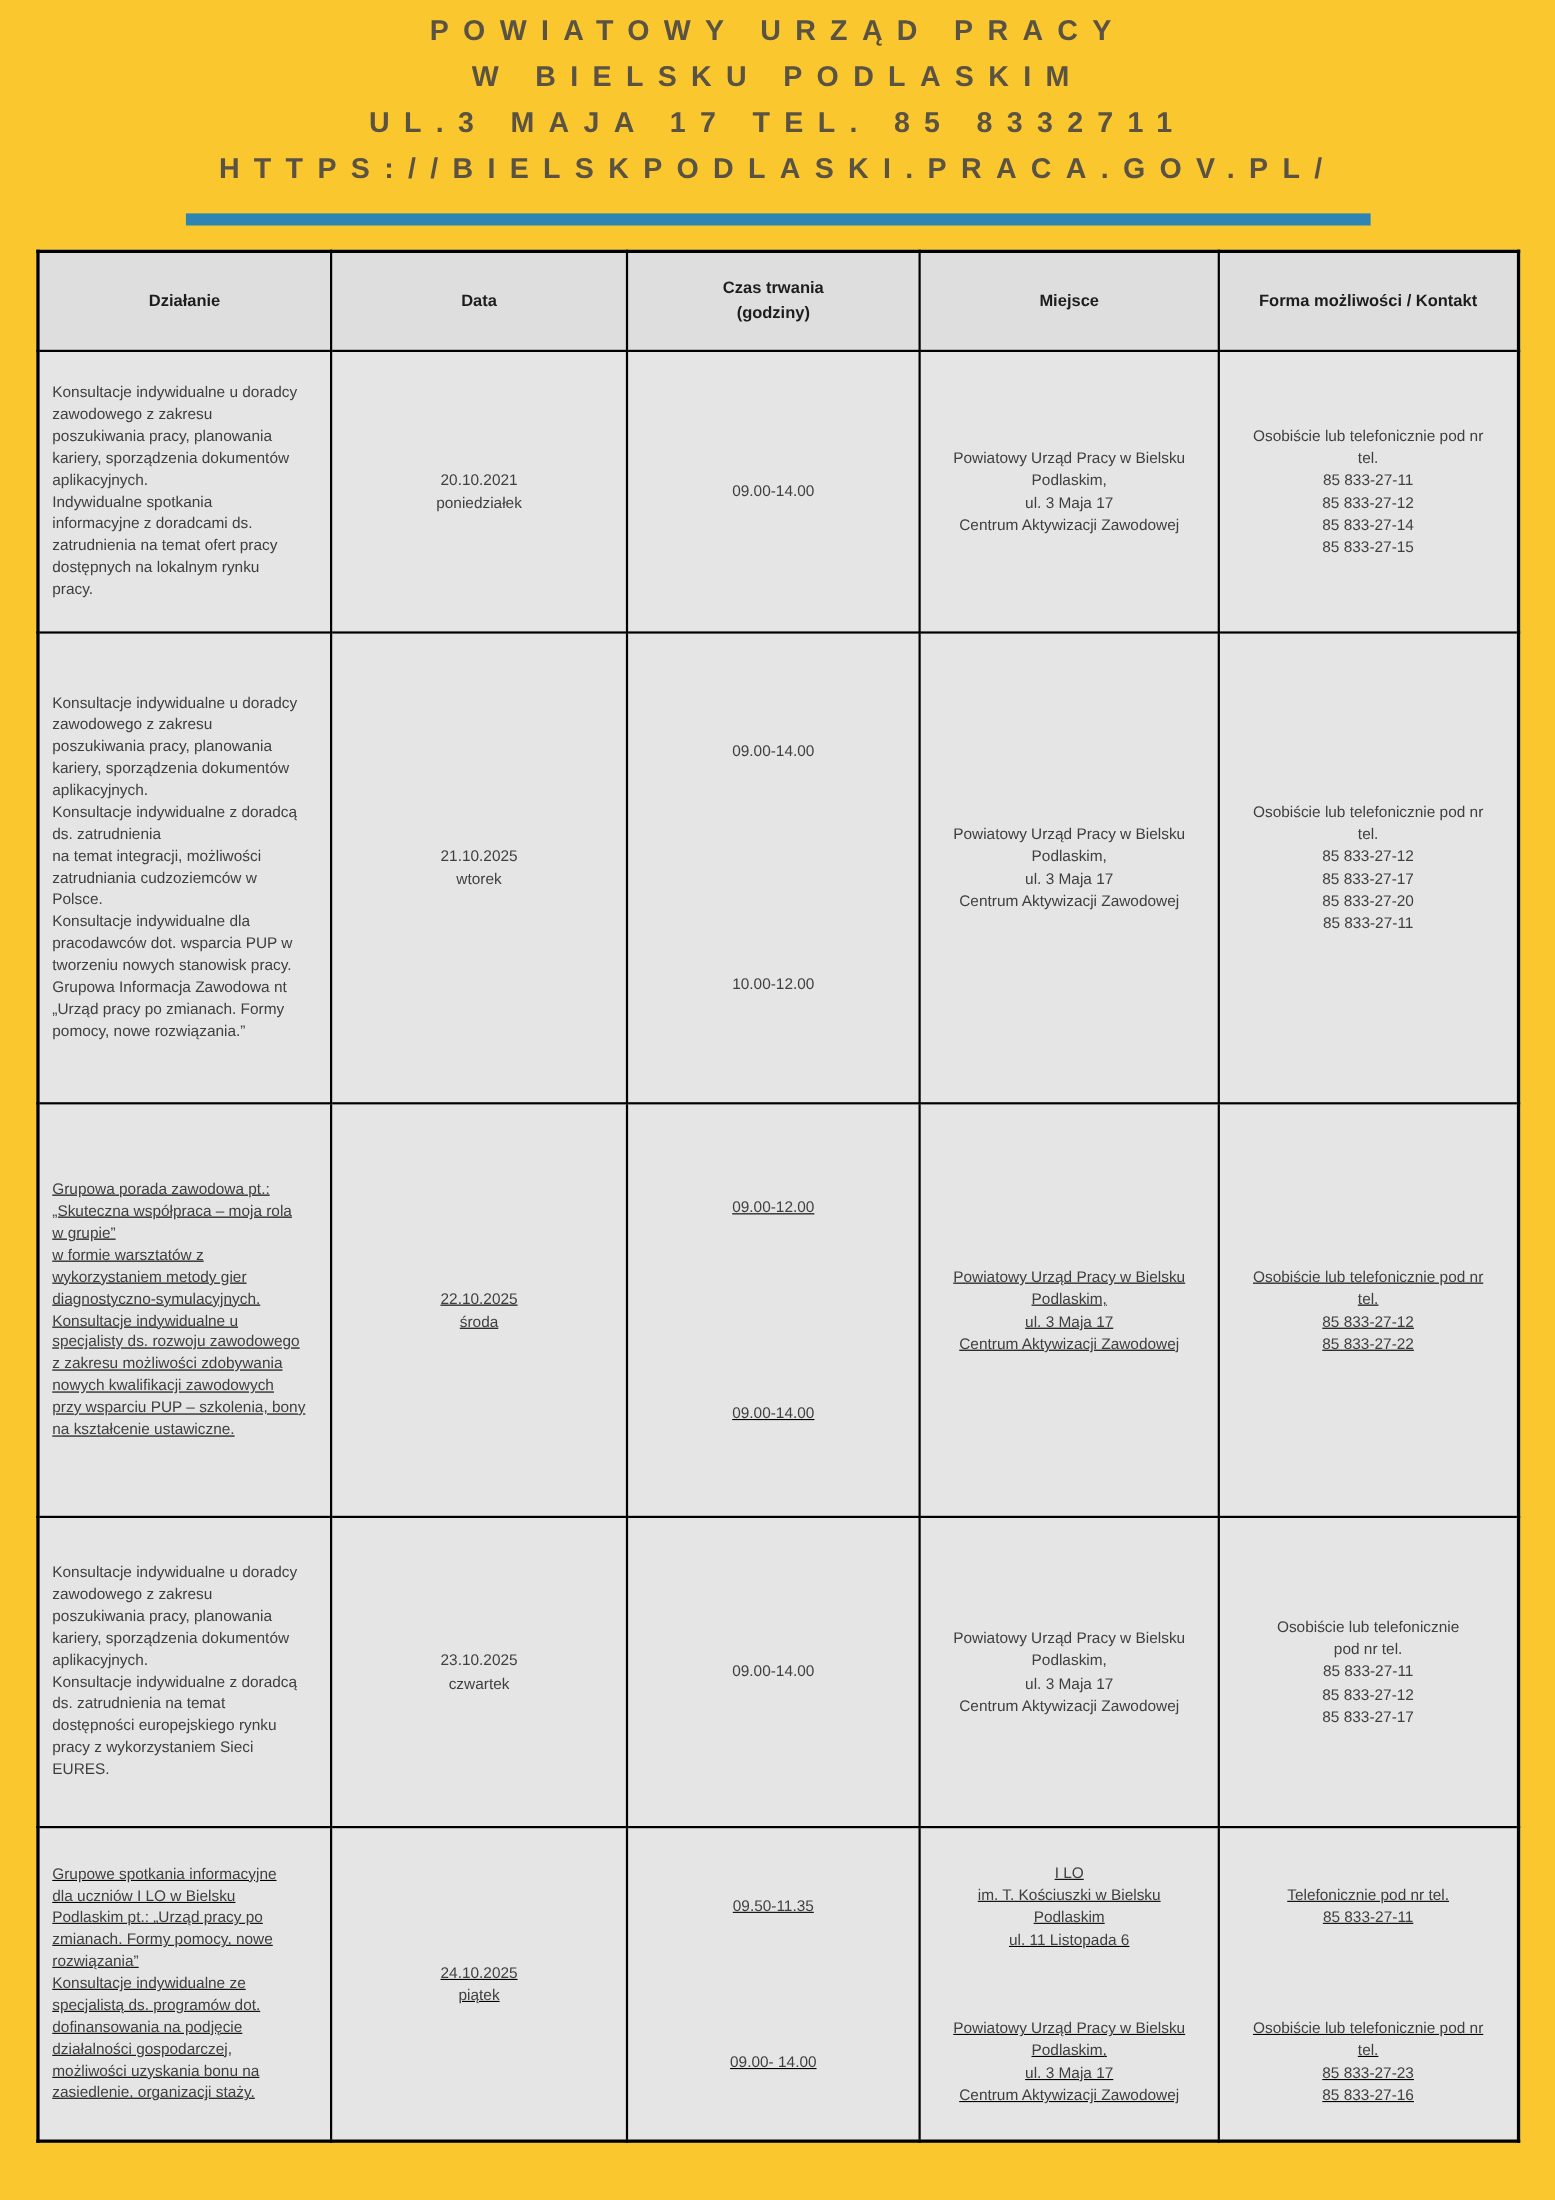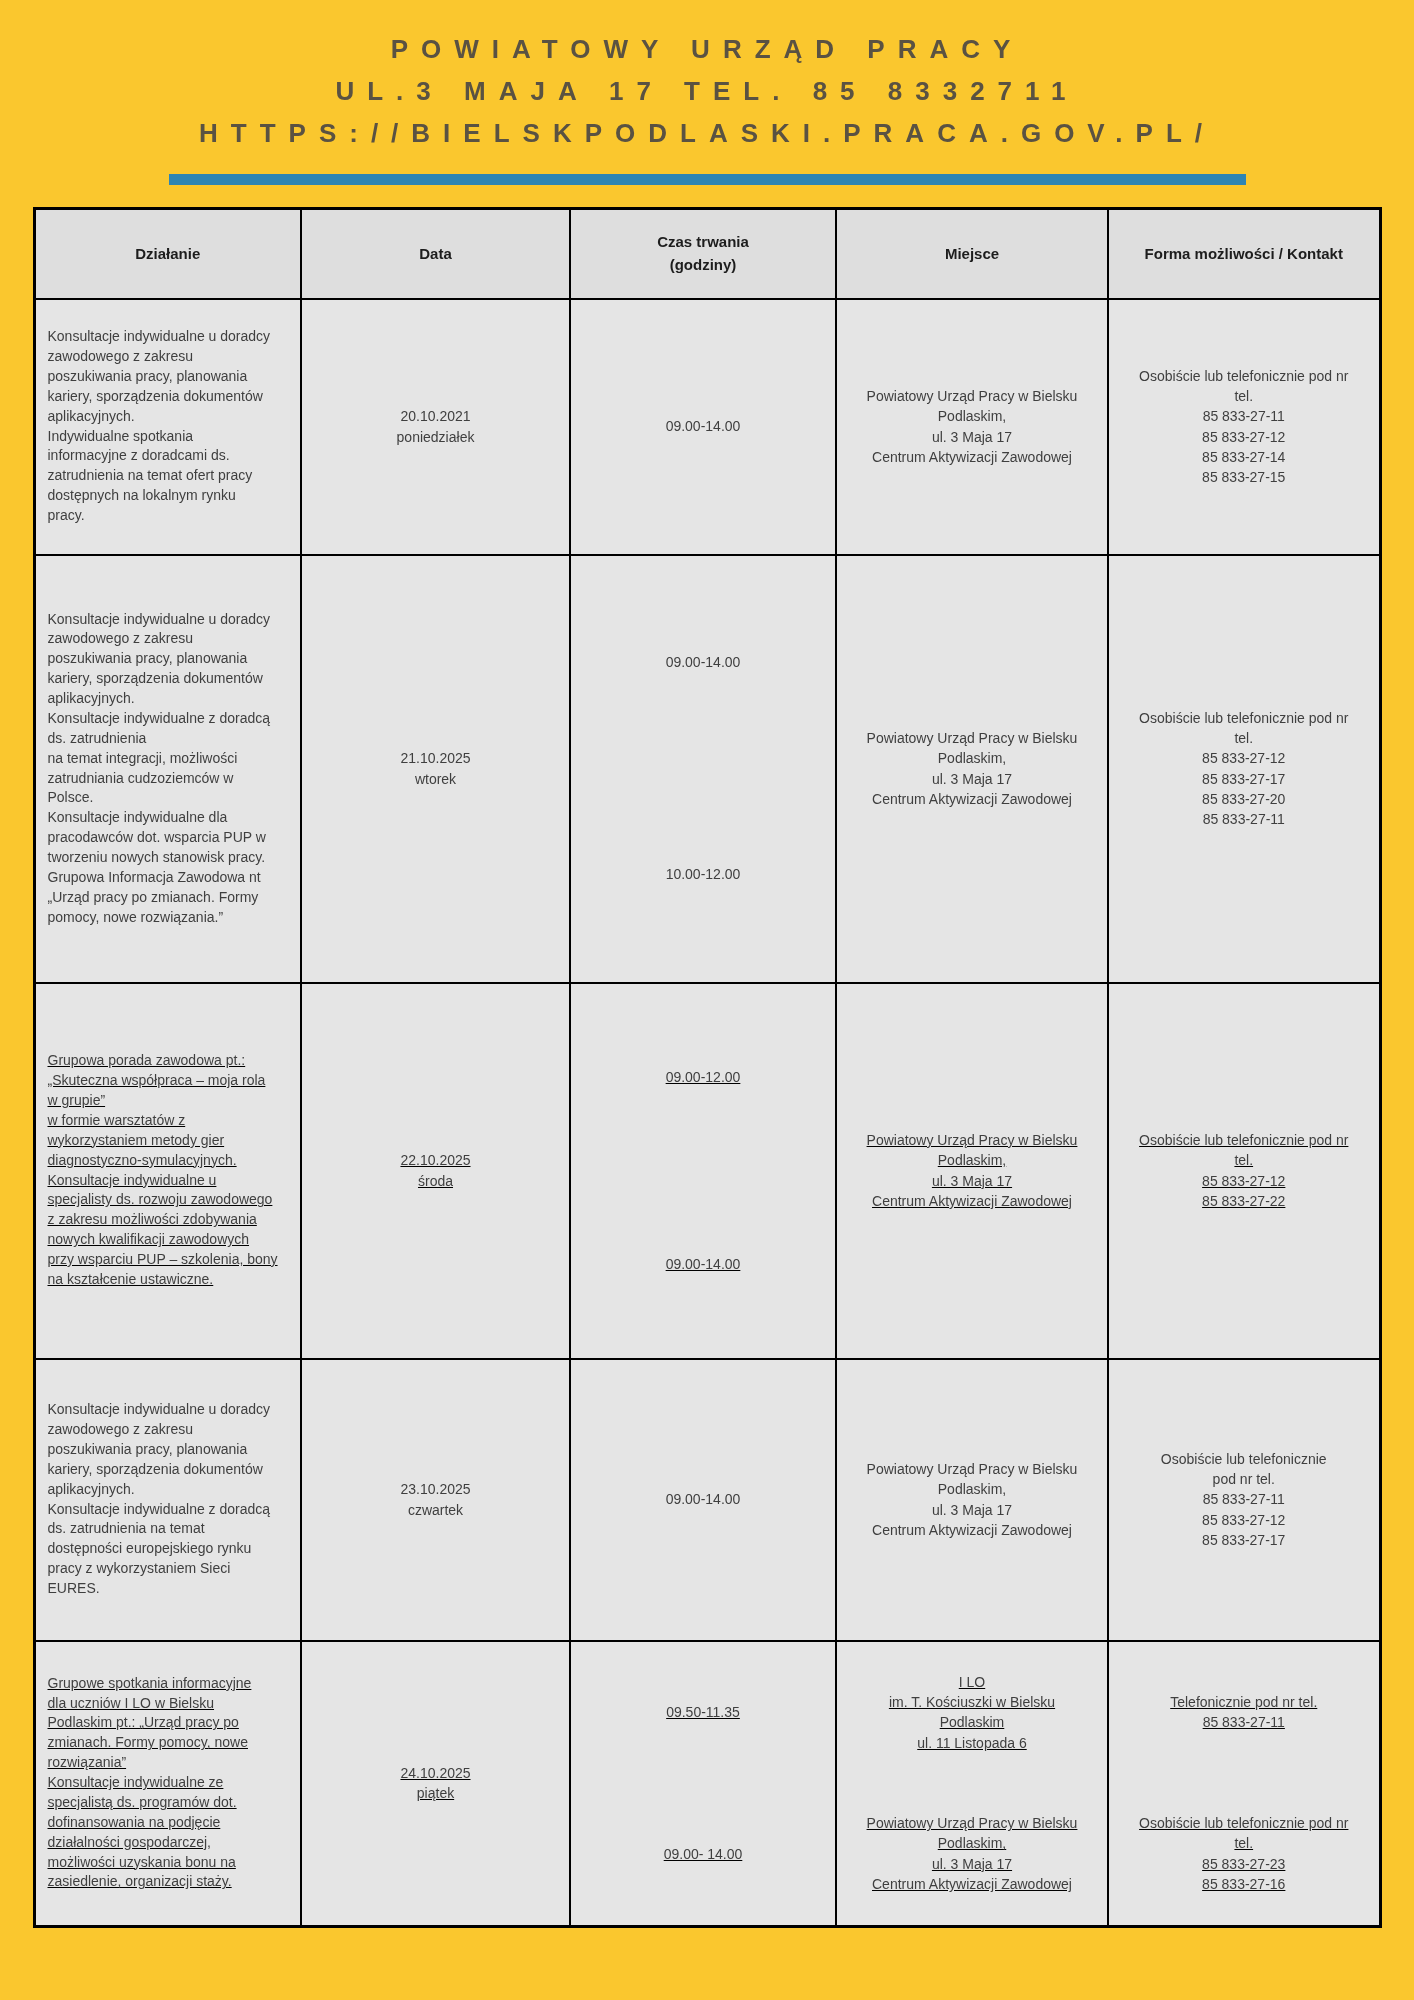--- a/index.html
+++ b/index.html
@@ -3,21 +3,21 @@
 <meta charset="utf-8">
 <style>
   * { margin: 0; padding: 0; box-sizing: border-box; }
   html, body { width: 1414px; }
   body {
     height: 2000px;
     background: var(--page-bg, #FAC72E);
     font-family: "Liberation Sans", sans-serif;
     overflow: hidden;
   }
-  .masthead { padding-top: 28px; text-align: center; }
+  .masthead { padding-top: 6px; text-align: center; }
   .masthead-line {
     font-size: 26px;
     font-weight: bold;
     color: var(--header-text, #5A5242);
     letter-spacing: 13px;
     line-height: 42px;
     white-space: nowrap;
   }
   .accent-bar {
     width: 1077px; height: 11px;
@@ -77,20 +77,21 @@
   .half > div { text-align: center; line-height: 1.45; padding: 0 8px; }
   .h424 { height: 424px; }
   .h374 { height: 374px; }
   .h281 { height: 283px; }
 </style>
 </head>
 <body>
 
 <header class="masthead">
   <div class="masthead-line">POWIATOWY URZĄD PRACY</div>
+  <div class="masthead-line">W BIELSKU PODLASKIM</div>
   <div class="masthead-line">UL.3 MAJA 17 TEL. 85 8332711</div>
   <div class="masthead-line">HTTPS://BIELSKPODLASKI.PRACA.GOV.PL/</div>
 </header>
 
 <div class="accent-bar"></div>
 
 <table class="schedule">
   <colgroup>
     <col style="width:267px">
     <col style="width:269px">

